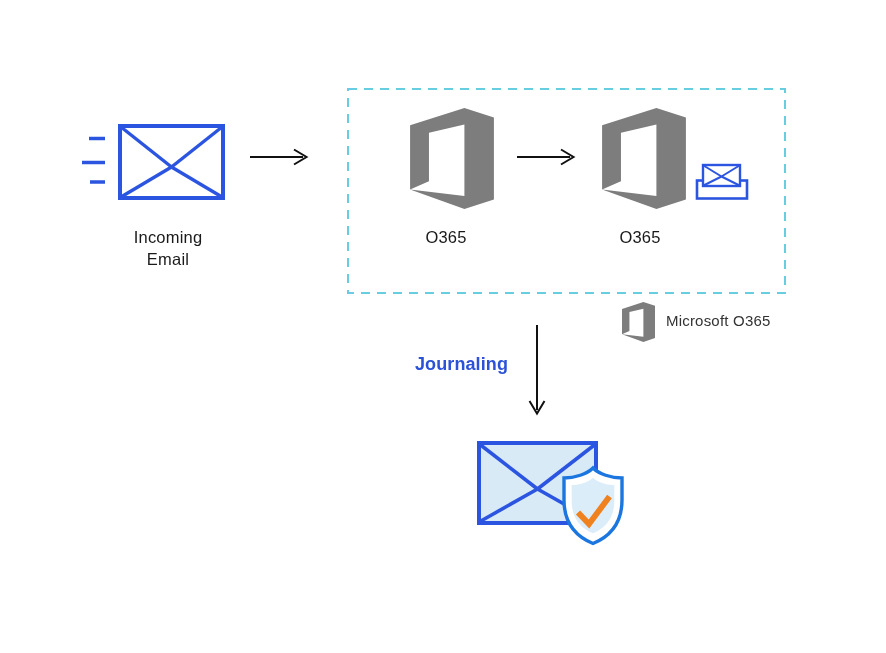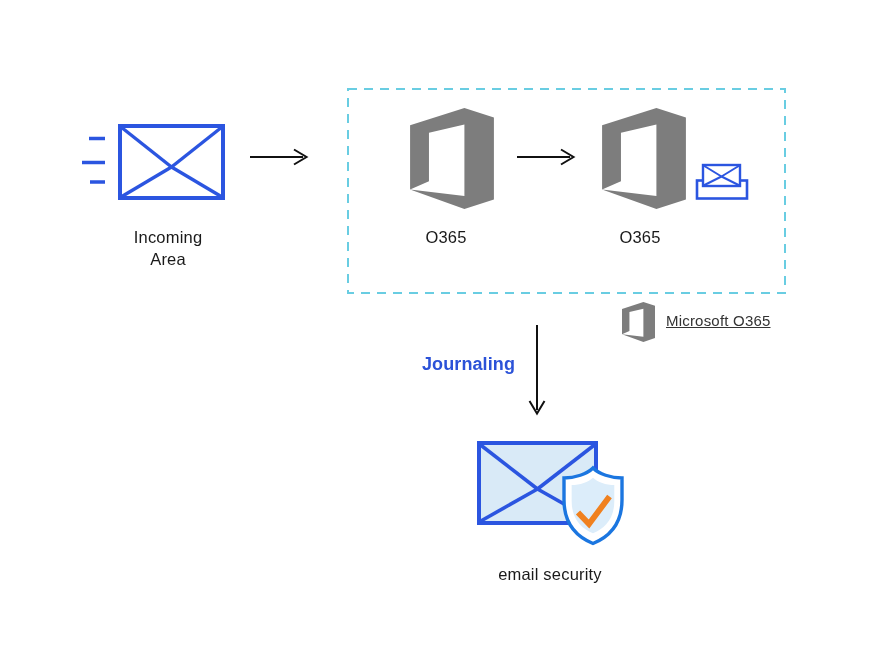--- a/index.html
+++ b/index.html
@@ -31,29 +31,28 @@
     font-size:16.5px;
     line-height:22px;
     letter-spacing:0.2px;
   }
   .legend-label{
     position:absolute;
     color:#333333;
     font-size:15px;
     line-height:20px;
     letter-spacing:0.2px;
-    text-decoration:underline;
   }
   .journaling-label{
     position:absolute;
     color:var(--journaling-blue);
     font-size:18px;
     font-weight:700;
     line-height:22px;
-    text-align:right;
+    text-align:left;
     letter-spacing:0.1px;
   }
   
   .st-royal{stroke:var(--royal-blue);}
   .st-shield{stroke:var(--shield-blue);}
   .st-orange{stroke:var(--check-orange);}
   .st-arrow{stroke:var(--arrow);}
   .st-dash{stroke:var(--dashed-border);}
   .f-none{fill:none;}
   .f-white{fill:#ffffff;}
@@ -98,21 +97,21 @@
     <rect x="40" y="4" width="103" height="72" class="st-royal f-white" stroke-width="4"></rect>
     <g class="st-royal f-none" stroke-width="3.4">
       <path d="M41 5 L91.5 45"></path>
       <path d="M142 5 L91.5 45"></path>
       <path d="M41 75 L91.5 45"></path>
       <path d="M142 75 L91.5 45"></path>
     </g>
   </svg>
   <div class="node-label" style="left:96px;top:226px;width:144px">
     <div>Incoming</div>
-    <div>Area</div>
+    <div>Email</div>
   </div>
 
   <svg class="abs" style="left:410px;top:108px" width="84" height="101" viewBox="0 0 2074.7 2499.8">
     <use href="#o365-shape" class="f-gray"></use>
   </svg>
   <div class="node-label" style="left:386px;top:226px;width:120px">
     <div>O365</div>
   </div>
 
   <svg class="abs" style="left:602px;top:108px" width="84" height="101" viewBox="0 0 2074.7 2499.8">
@@ -148,16 +147,15 @@
       <path d="M10 85.5 L67.5 53"></path>
       <path d="M125 85.5 L67.5 53"></path>
     </g>
     <g transform="translate(92,31)">
       <use href="#shield-shape" class="st-shield f-white" stroke-width="3.4"></use>
       <use href="#shield-shape" transform="translate(8.2,10) scale(0.735)" class="f-shield-light"></use>
       <path d="M16 45.5 L27 57 L47.5 29.5" class="st-orange f-none" stroke-width="5.8"></path>
     </g>
   </svg>
   <div class="node-label" style="left:464px;top:563px;width:172px">
-    <div>email security</div>
   </div>
 
 </div>
 
 </body></html>

